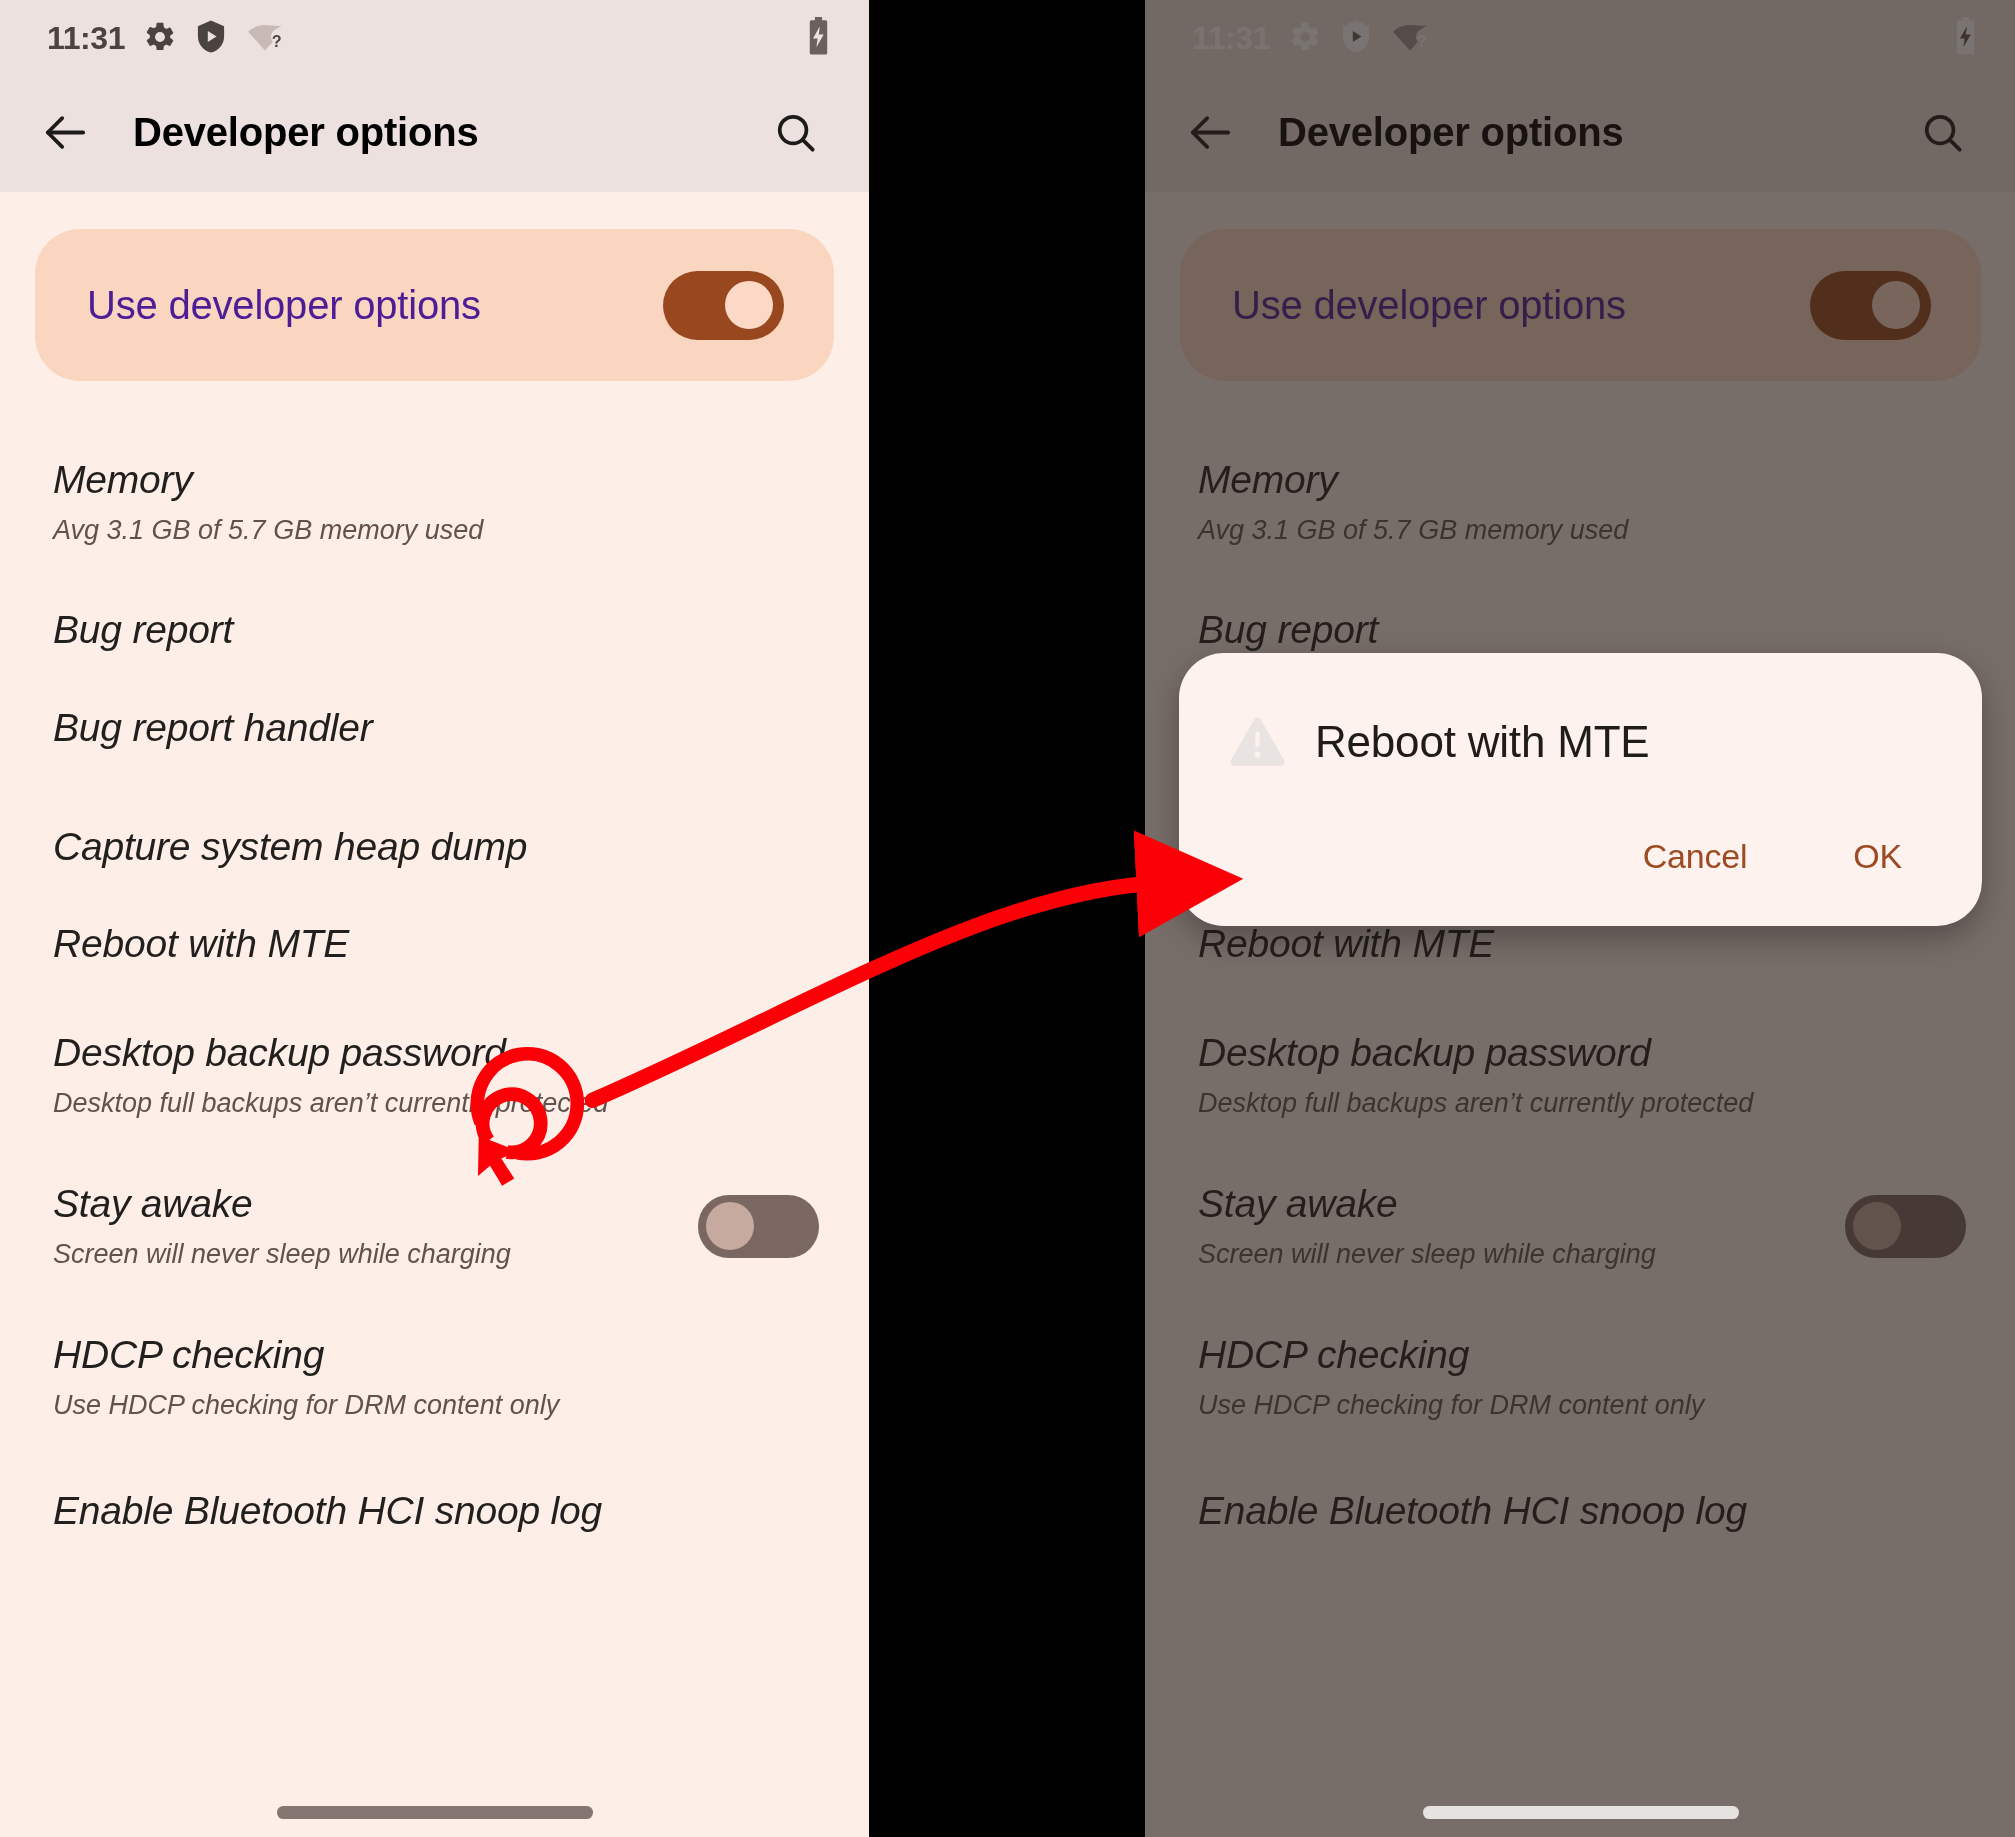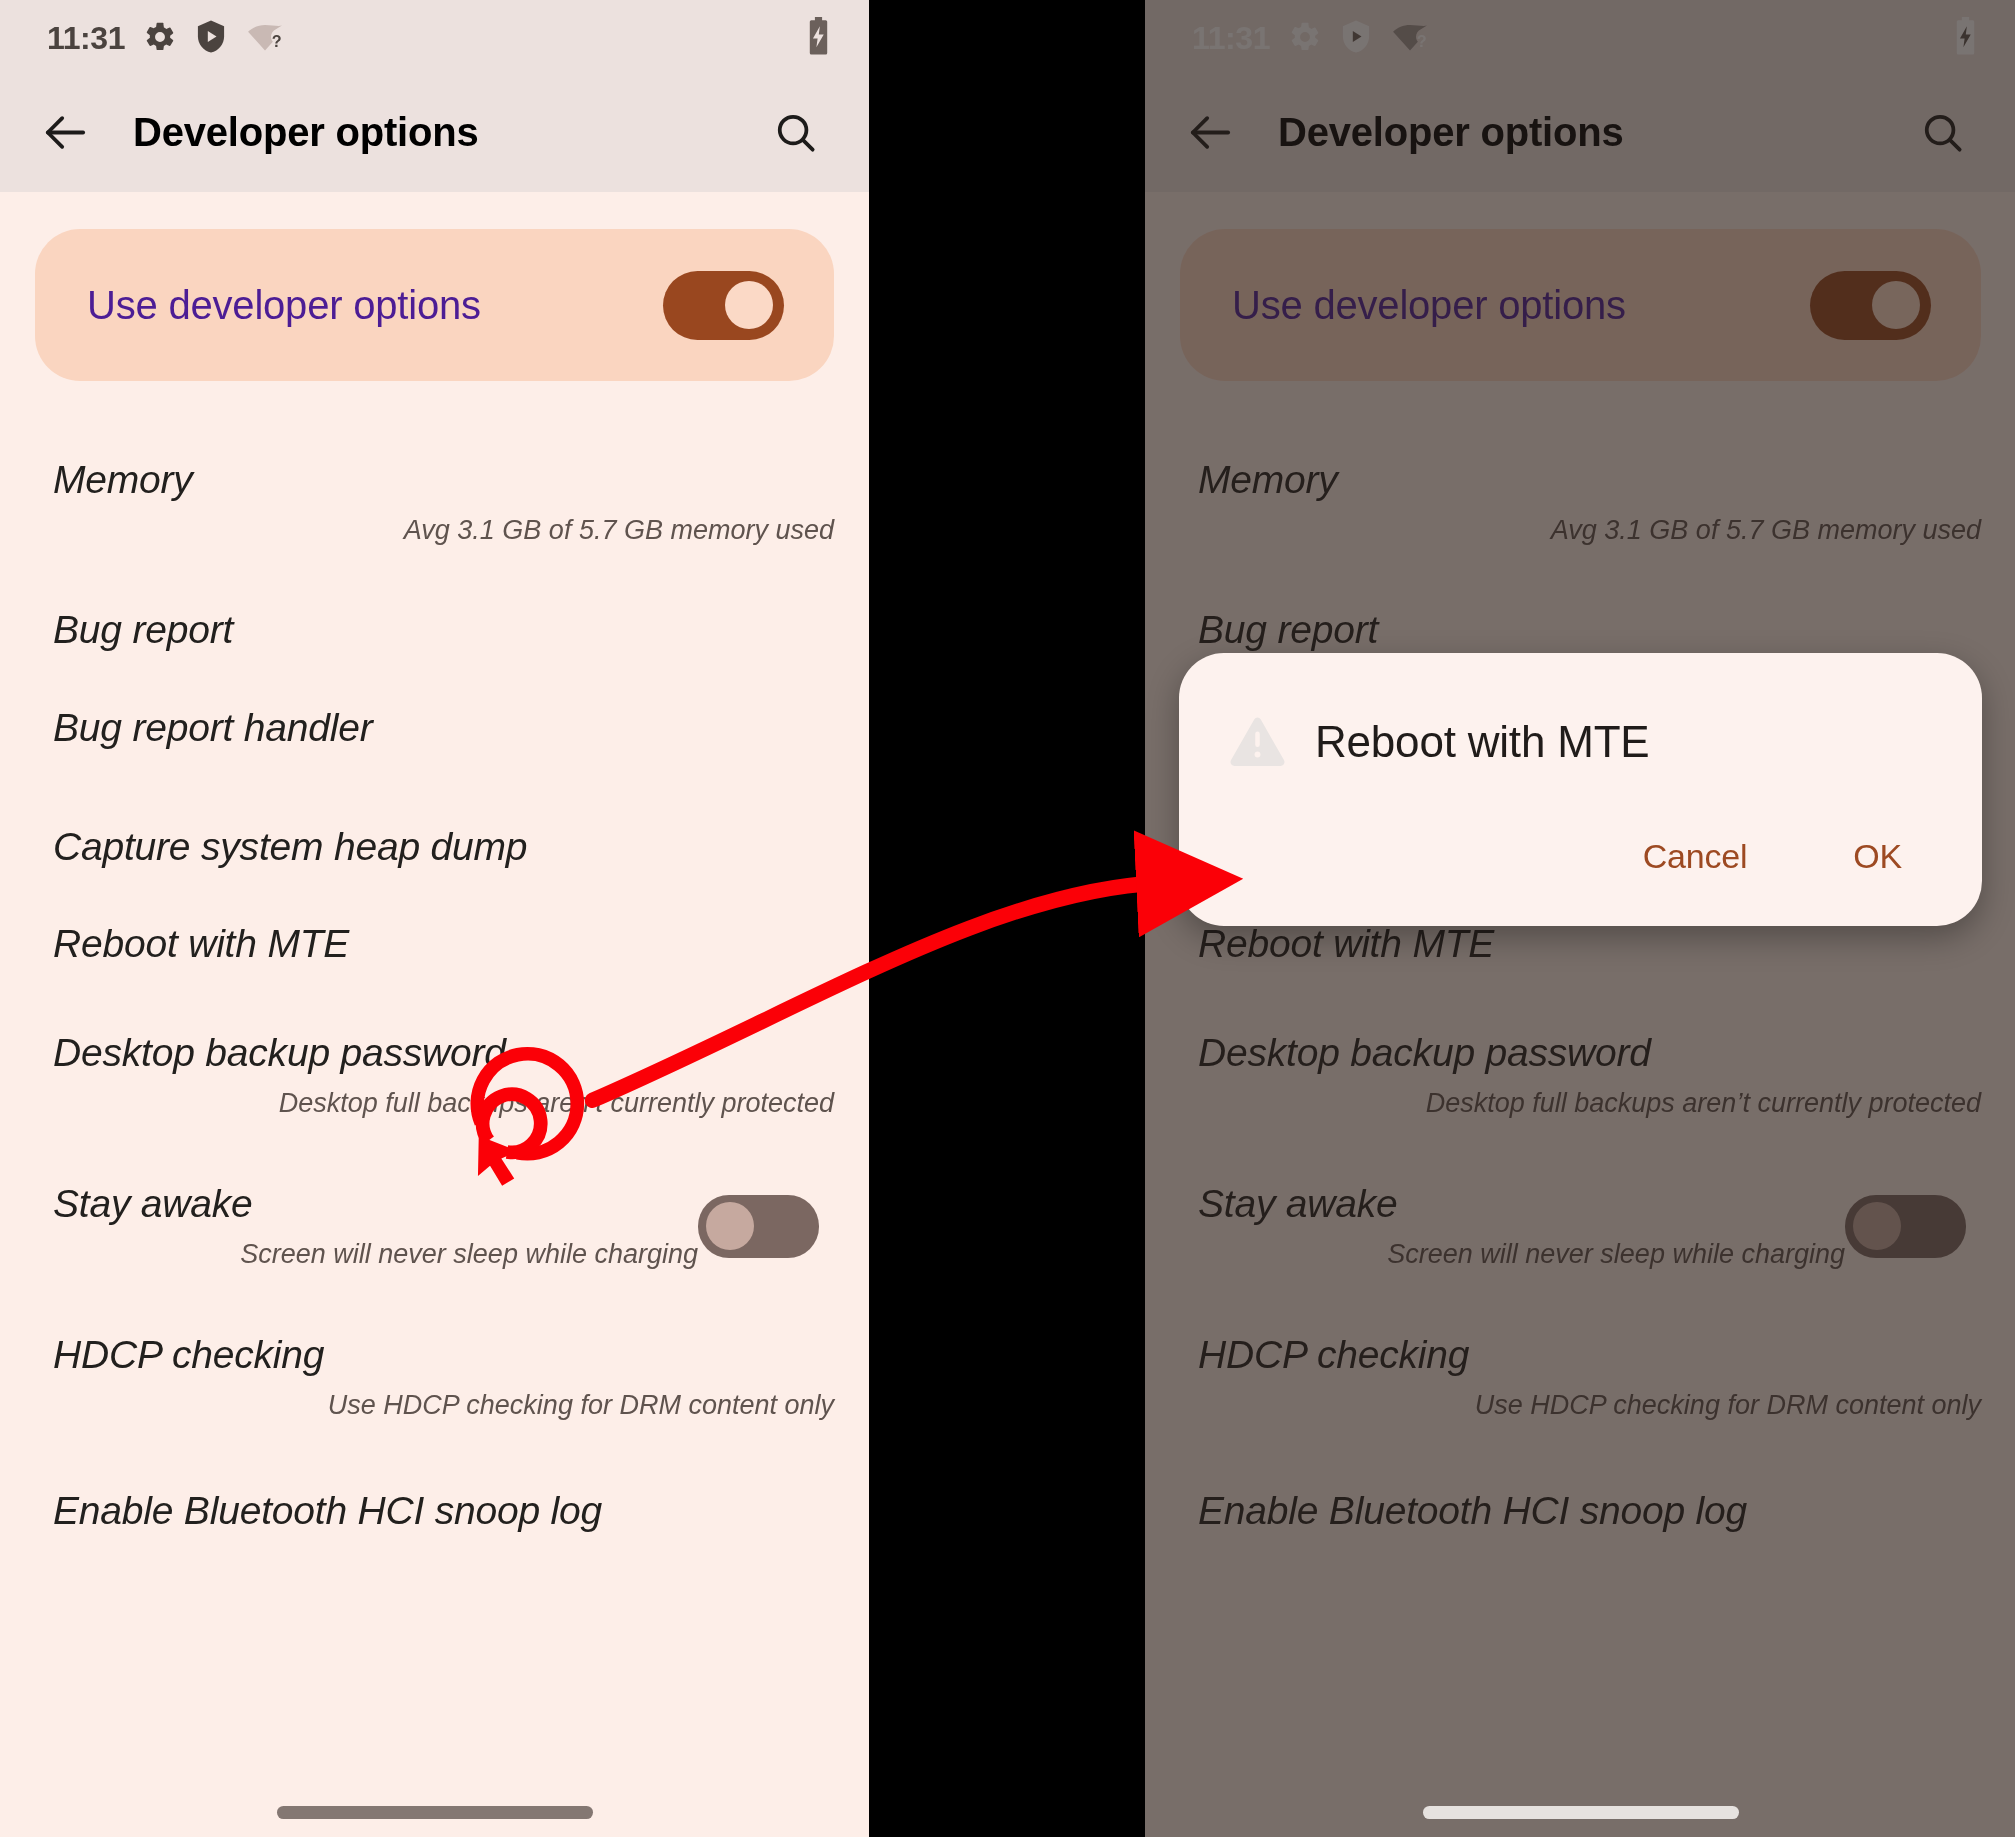--- a/index.html
+++ b/index.html
@@ -64,21 +64,21 @@
     border-radius:50%;background:#c6a99f;
   }
 
   .list{margin-top:34px;font-style:italic;}
   .row{
     padding:29px 35px 29px 53px;box-sizing:border-box;
     display:flex;align-items:center;min-height:77px;
   }
   .row-text{flex:1;min-width:0;}
   .row-title{font-size:39px;color:#22201e;letter-spacing:-0.2px;line-height:1.1;white-space:nowrap;}
-  .row-sub{font-size:27px;color:#5f534e;margin-top:13px;line-height:1.15;white-space:nowrap;text-align:right;}
+  .row-sub{font-size:27px;color:#5f534e;margin-top:13px;line-height:1.15;white-space:nowrap;}
 
   
   .scrim{position:absolute;inset:0;background:rgba(38,30,28,.62);pointer-events:none;}
 
   
   #panel-right .sb-time{color:#fff;}
 
   
   .dialog{
     position:absolute;left:34px;right:34px;top:653px;

